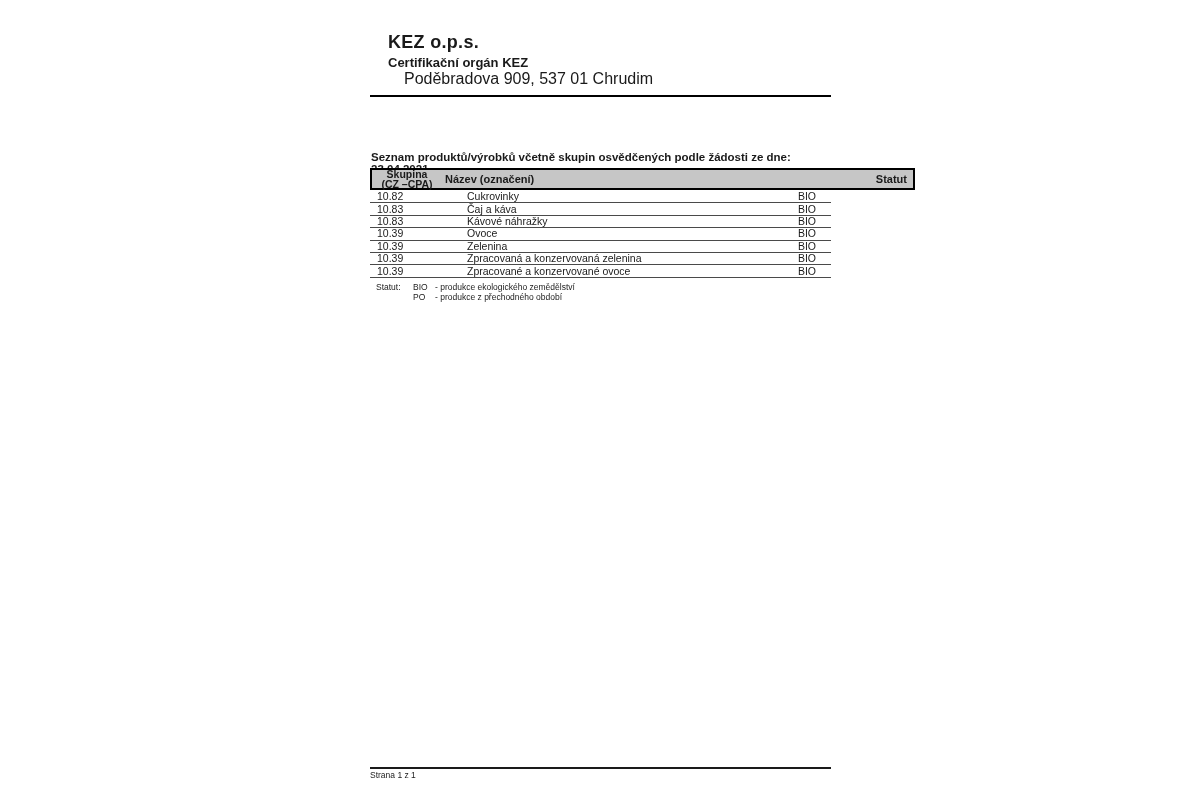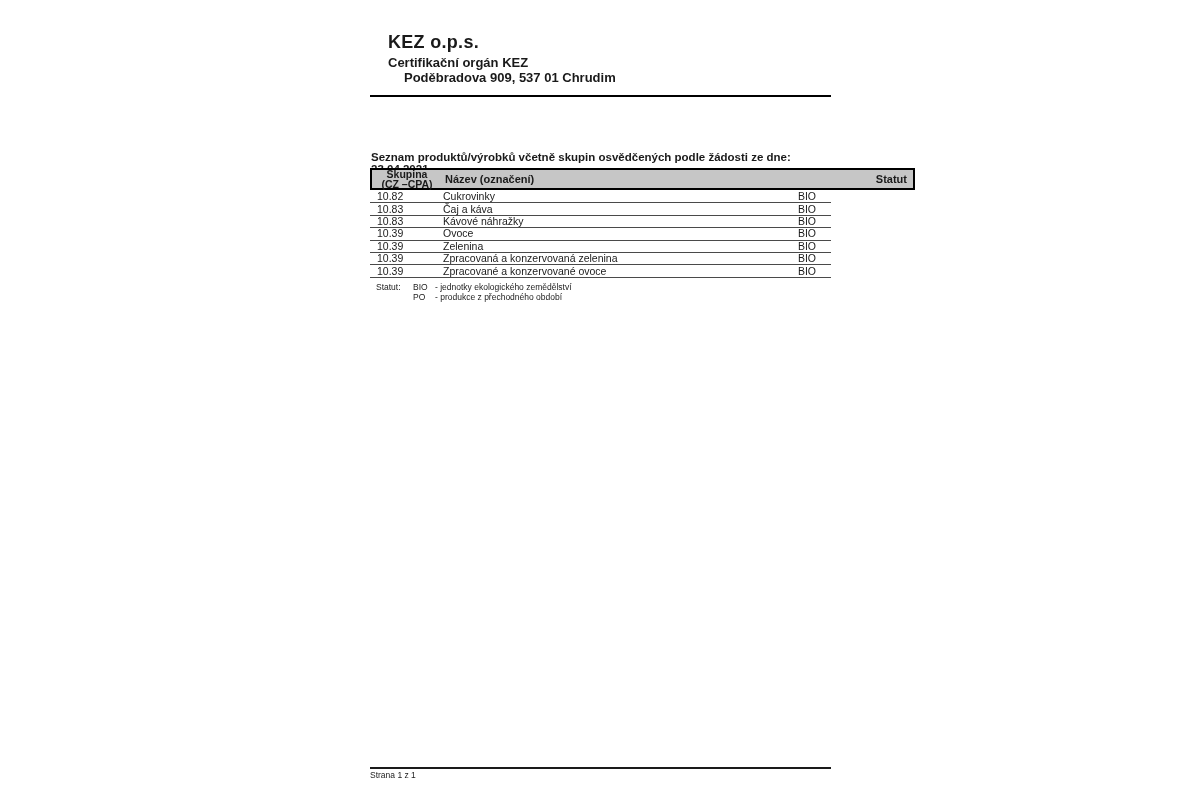--- a/index.html
+++ b/index.html
@@ -3,21 +3,21 @@
 <meta charset="utf-8">
 <style>
   * { margin:0; padding:0; box-sizing:border-box; }
   html,body { width:1200px; height:800px; background:#ffffff; overflow:hidden; }
   body { font-family:"Liberation Sans", sans-serif; color:#1a1a1a; position:relative; }
 
   .doc { position:absolute; left:370px; top:0; width:461px; height:800px; }
 
   .org-name  { position:absolute; left:18px; top:32px; font-size:18px; font-weight:bold; letter-spacing:.3px; }
   .org-sub   { position:absolute; left:18px; top:55px; font-size:13px; font-weight:bold; }
-  .org-addr  { position:absolute; left:18px; top:70px; font-size:13px; font-weight:bold;padding-left:16px; }
+  .org-addr  { position:absolute; left:18px; top:70px; font-size:16px; font-weight:normal;padding-left:16px; }
 
   .rule-top    { position:absolute; left:0; top:95px;  width:100%; height:2px; background:#000; }
   .rule-bottom { position:absolute; left:0; top:767px; width:100%; height:2px; background:#1a1a1a; }
 
   .attach-title { position:absolute; left:0; top:98px; width:100%; text-align:center;
                   font-size:11.5px; font-weight:bold; font-style:italic; }
 
   .subject { position:absolute; left:6px; top:109px; font-size:8.5px; line-height:9.8px; color:#222; }
 
   .products-title { position:absolute; left:1px; top:151px; font-size:11.5px; font-weight:bold; }
@@ -26,21 +26,21 @@
                 background:#c6c6c6; border:2px solid #000; display:flex; align-items:center;
                 font-weight:bold; }
   .th-group  { width:70px; text-align:center; font-size:10.5px; line-height:10.5px; }
   .th-name   { flex:1; font-size:11px; padding-left:3px; }
   .th-status { font-size:11px; padding-right:6px; }
 
   .tbl-body { position:absolute; left:0; top:191px; width:461px; }
   .tr { display:flex; align-items:center; height:12.4px; border-bottom:1px solid #4a4a4a;
         font-size:10.5px; line-height:11px; }
   .td-group  { width:73px; padding-left:7px; }
-  .td-name   { flex:1; }
+  .td-name   { flex:1;margin-left:24px; }
   .td-status { width:62px; text-align:right; padding-right:15px; }
 
   .legend { position:absolute; left:6px; top:283px; font-size:8.5px; line-height:9.8px;
             display:flex; color:#222; }
   .legend-label { width:37px; }
   .legend-item  { display:flex; }
   .legend-code  { width:22px; }
 
   .page-num { position:absolute; left:0; top:770px; width:100%; 
               font-size:8.5px; color:#222; }
@@ -105,21 +105,21 @@
       <div class="td-name">Zpracované a konzervované ovoce</div>
       <div class="td-status">BIO</div>
     </div>
   </div>
 
   <div class="legend">
     <div class="legend-label">Statut:</div>
     <div>
       <div class="legend-item">
         <span class="legend-code">BIO</span>
-        <span>- jednotky ekologického zemědělství</span>
+        <span>- produkce ekologického zemědělství</span>
       </div>
       <div class="legend-item">
         <span class="legend-code">PO</span>
         <span>- produkce z přechodného období</span>
       </div>
     </div>
   </div>
 
   <div class="rule-bottom"></div>
   <div class="page-num">Strana 1 z 1</div>

